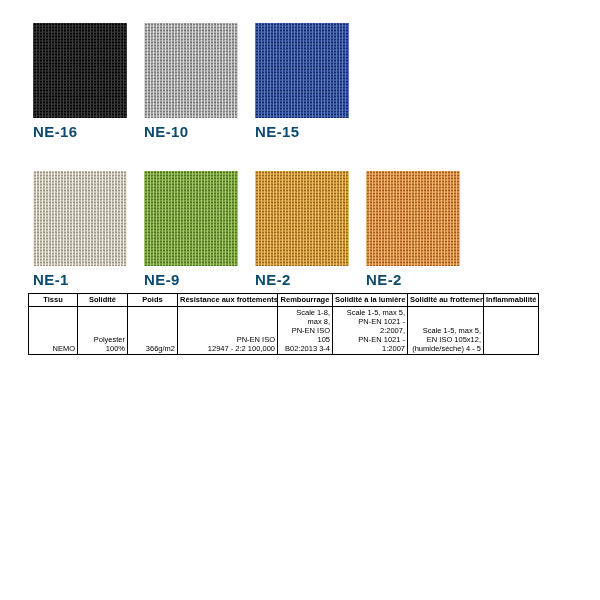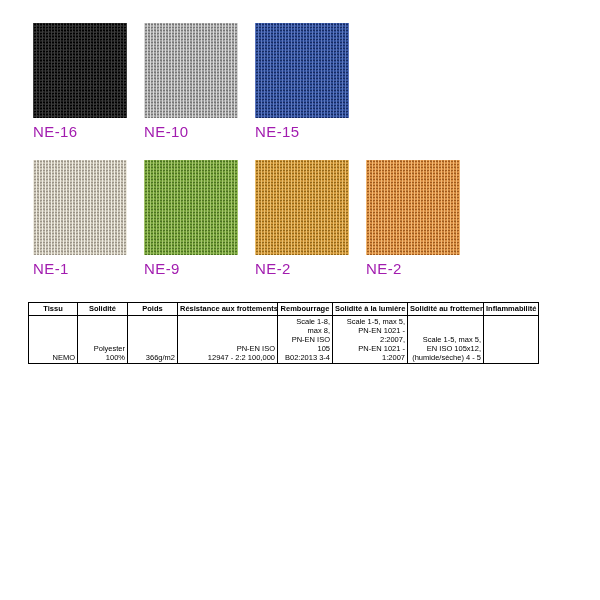--- a/index.html
+++ b/index.html
@@ -3,39 +3,39 @@
 <meta charset="utf-8">
 <style>
   html,body{margin:0;padding:0;}
   body{
     width:600px;height:600px;background:#ffffff;
     font-family:"Liberation Sans",sans-serif;
     position:relative;overflow:hidden;
   }
   .board{position:absolute;left:33px;top:23px;width:540px;}
   .swatch-row{display:flex;gap:17px;}
-  .swatch-row + .swatch-row{margin-top:21px;}
+  .swatch-row + .swatch-row{margin-top:32px;}
   .swatch-cell{width:94px;}
   .tile{
     width:94px;height:95px;
     background-color:var(--c,#888);
     background-image:
       repeating-linear-gradient(90deg, var(--hi,#aaa) 0 1px, transparent 1px 3px),
       repeating-linear-gradient(0deg, var(--sh,#555) 0 1px, transparent 1px 3px),
       linear-gradient(45deg, rgba(0,0,0,0.12) 25%, transparent 25%, transparent 75%, rgba(0,0,0,0.12) 75%),
       linear-gradient(45deg, rgba(255,255,255,0.08) 25%, transparent 25%, transparent 75%, rgba(255,255,255,0.08) 75%);
     background-size:auto,auto,6px 6px,6px 6px;
     background-position:0 0,0 0,0 0,3px 3px;
   }
   .swatch-label{
     margin-top:6px;height:15px;line-height:15px;
-    font-size:15px;font-weight:normal;color:#a21caf;letter-spacing:.4px;
+    font-size:15px;font-weight:bold;color:#0c4a6e;letter-spacing:.4px;
   }
   table.spec{
-    position:absolute;left:28px;top:302px;
+    position:absolute;left:28px;top:293px;
     border-collapse:collapse;table-layout:fixed;width:510px;
     font-size:7.5px;color:#000;
   }
   table.spec th, table.spec td{
     border:1px solid #000;
     padding:1px 2px;
     overflow:hidden;
   }
   table.spec th{
     font-weight:bold;text-align:center;white-space:nowrap;

